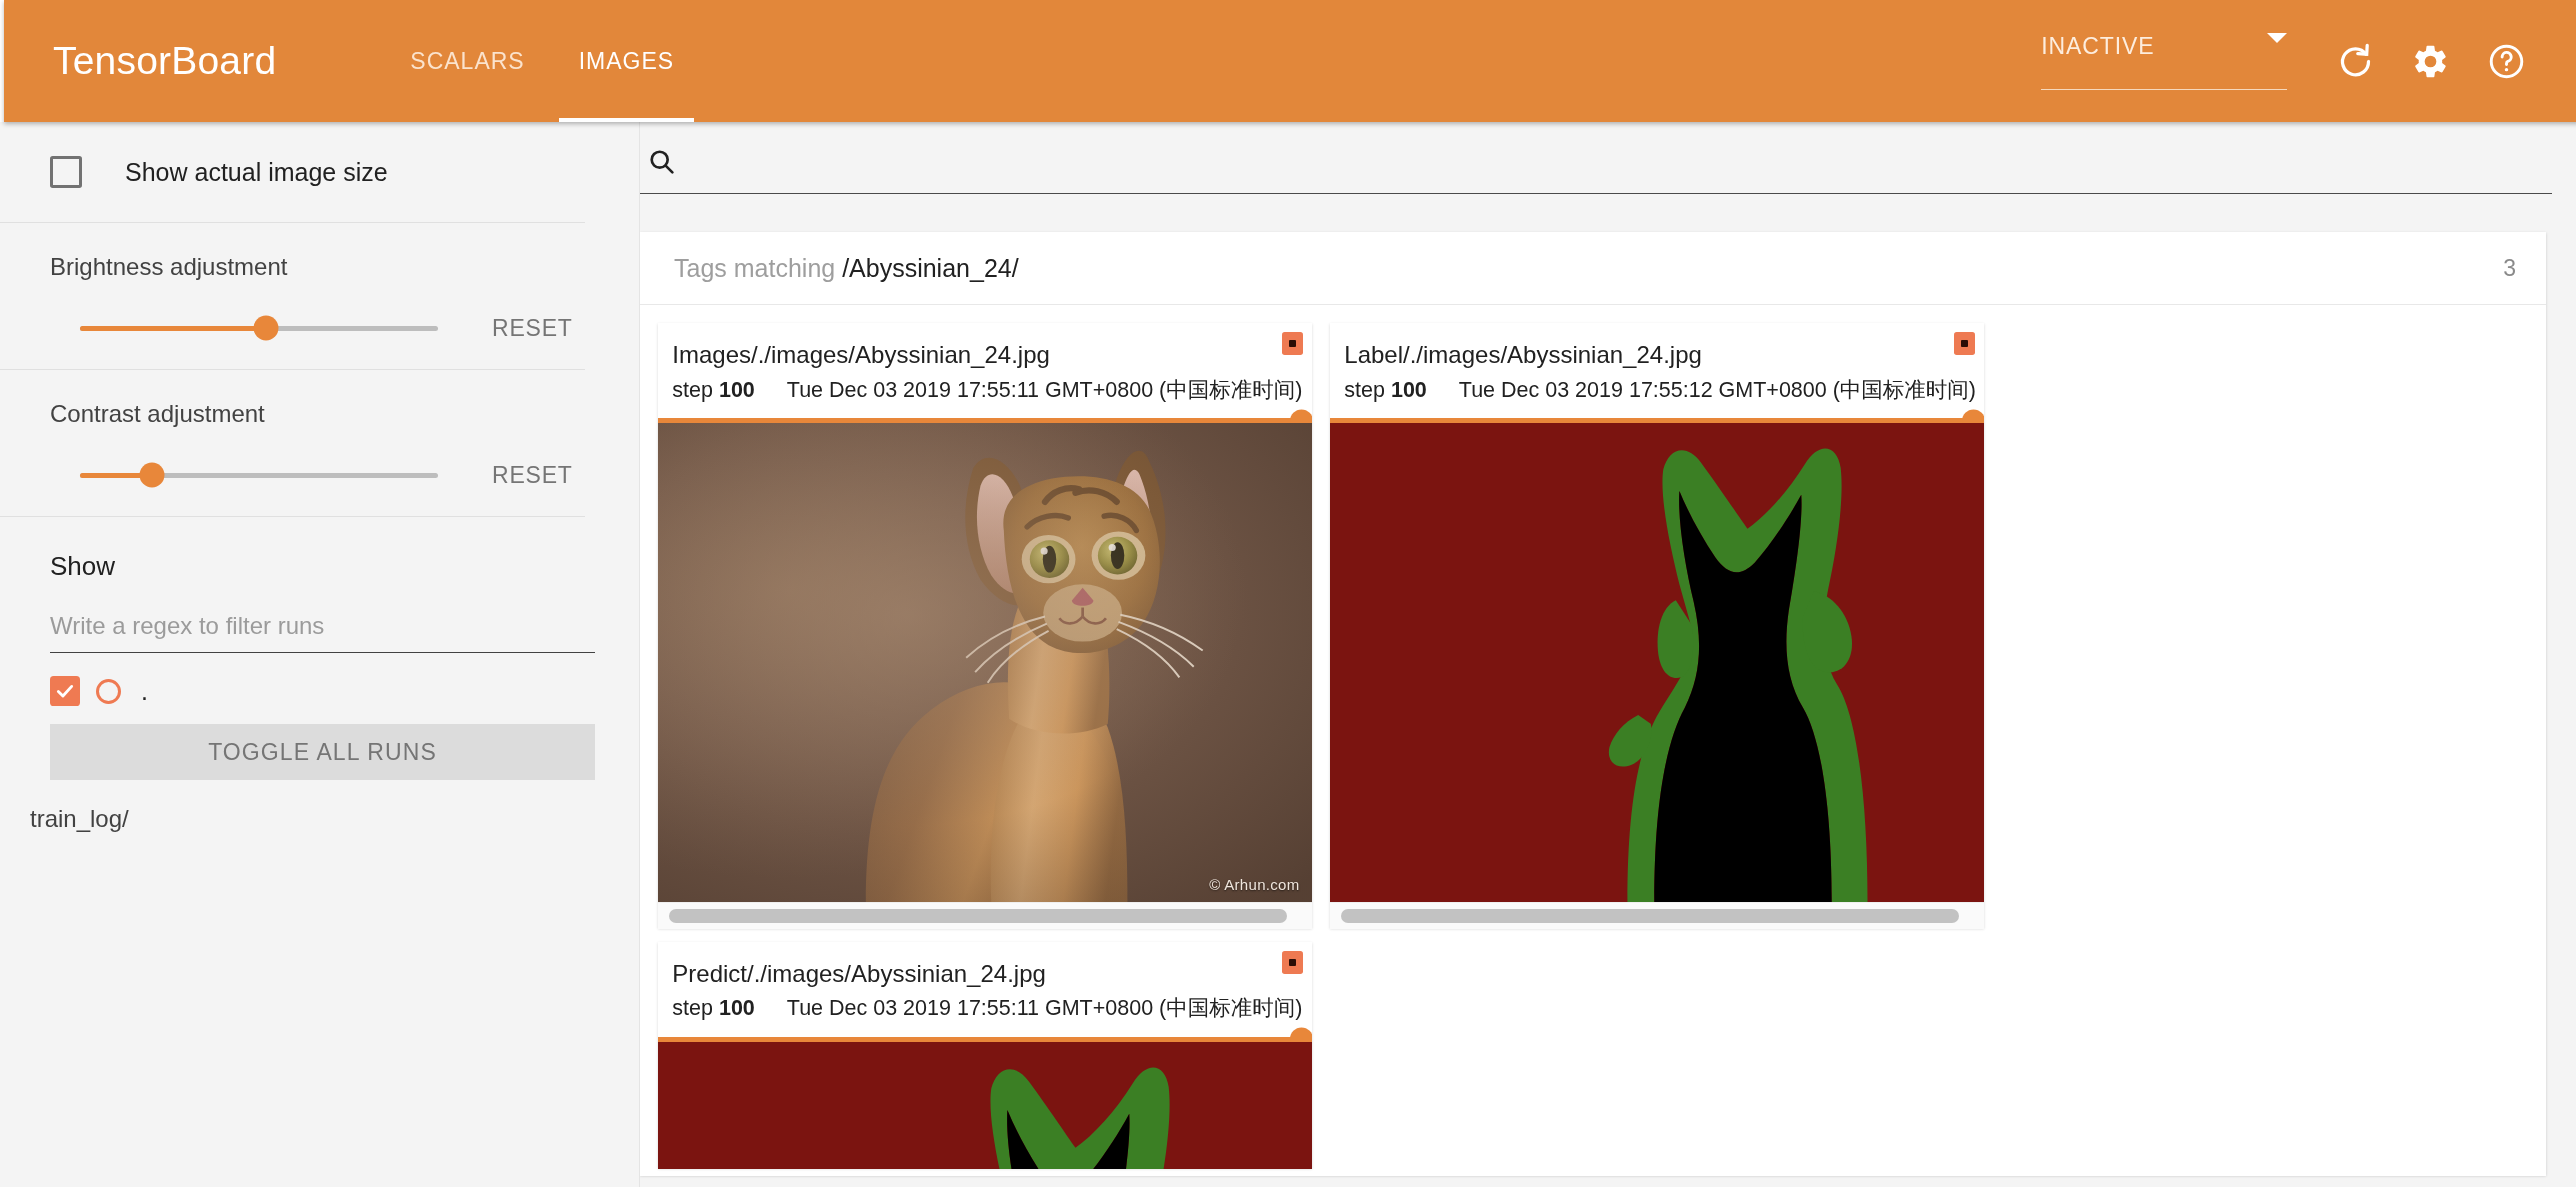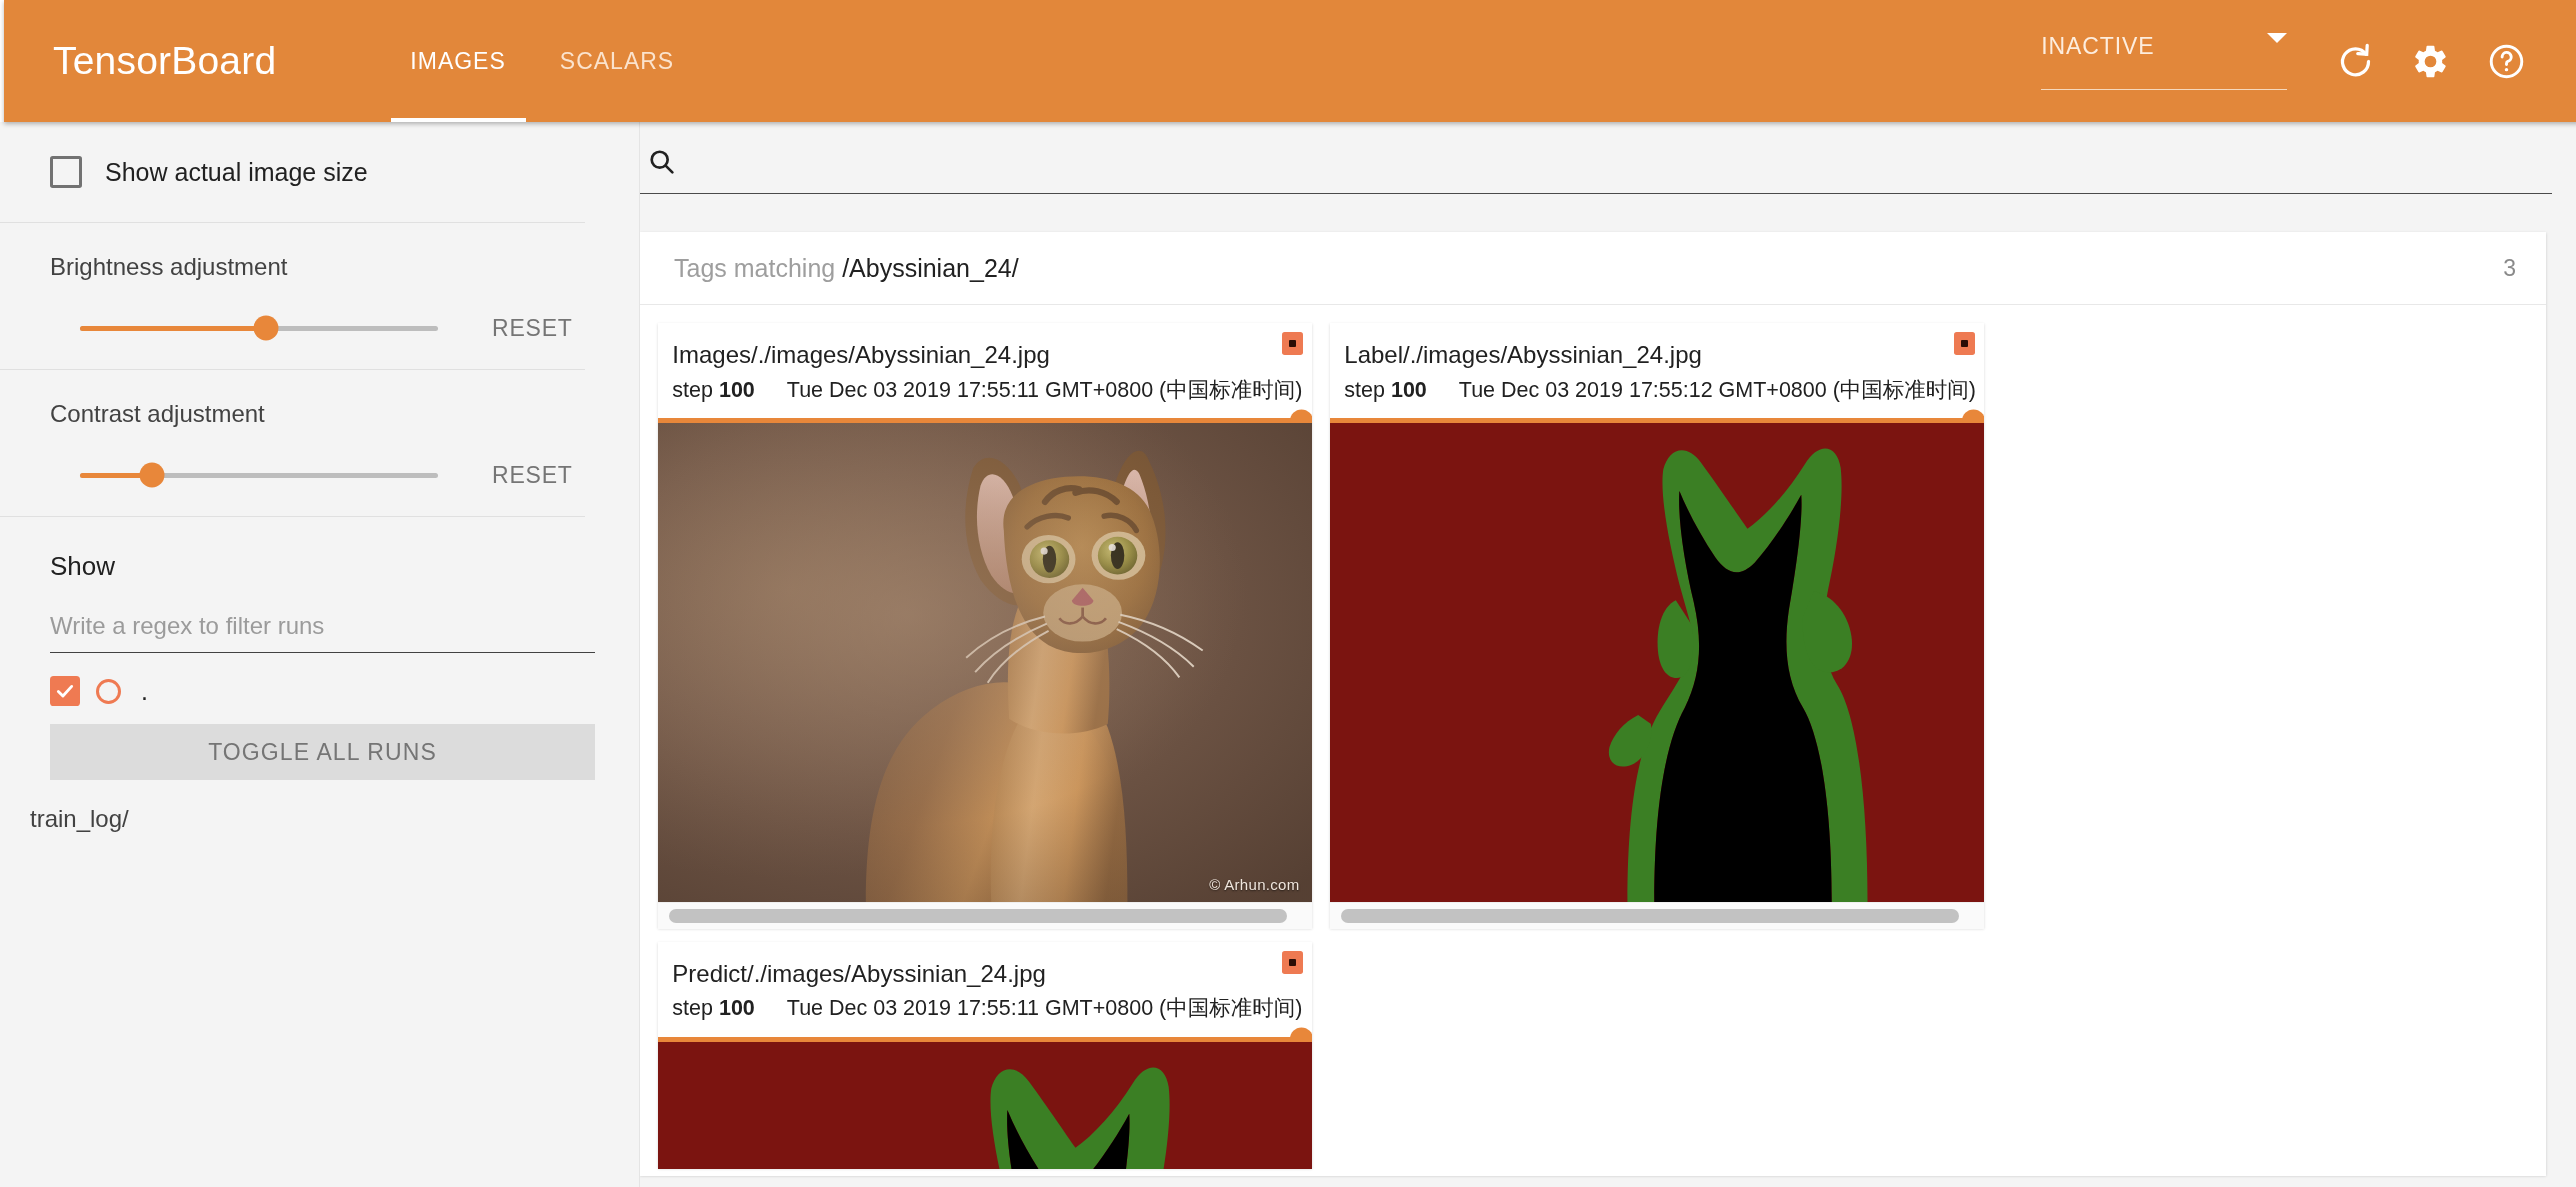--- a/index.html
+++ b/index.html
@@ -84,20 +84,21 @@
     position: absolute;
     top: 122px; left: 0;
     width: 640px; height: 1066px;
     background: #f4f4f4;
     border-right: 0.9px solid #e4e4e4;
     overflow: hidden;
   }
   .sb-row-check {
     display: flex; align-items: center;
     padding: 34px 0 34px 50px;
+    gap: 20px;
   }
   .cbox {
     width: 32px; height: 32px;
     border: 3.6px solid #727272;
     border-radius: 2.7px;
     background: transparent;
     flex: none;
     cursor: pointer;
   }
   .sb-check-label {
@@ -352,22 +353,22 @@
   
   .maskimg { width: 100%; height: 100%; display: block; }
 </style>
 </head>
 <body>
 
 <div class="header">
   <div class="brand">TensorBoard</div>
 
   <div class="nav-tabs">
+    <div class="nav-tab">SCALARS</div>
     <div class="nav-tab active">IMAGES</div>
-    <div class="nav-tab">SCALARS</div>
   </div>
 
   <div class="header-right">
     <div class="run-select">
       <span class="run-select-value">INACTIVE</span>
       <span class="caret"></span>
     </div>
 
     <div class="hicon">
       <svg width="39" height="39" viewBox="0 0 24 24" fill="none" stroke="#ffffff" stroke-width="2" stroke-linecap="round">

